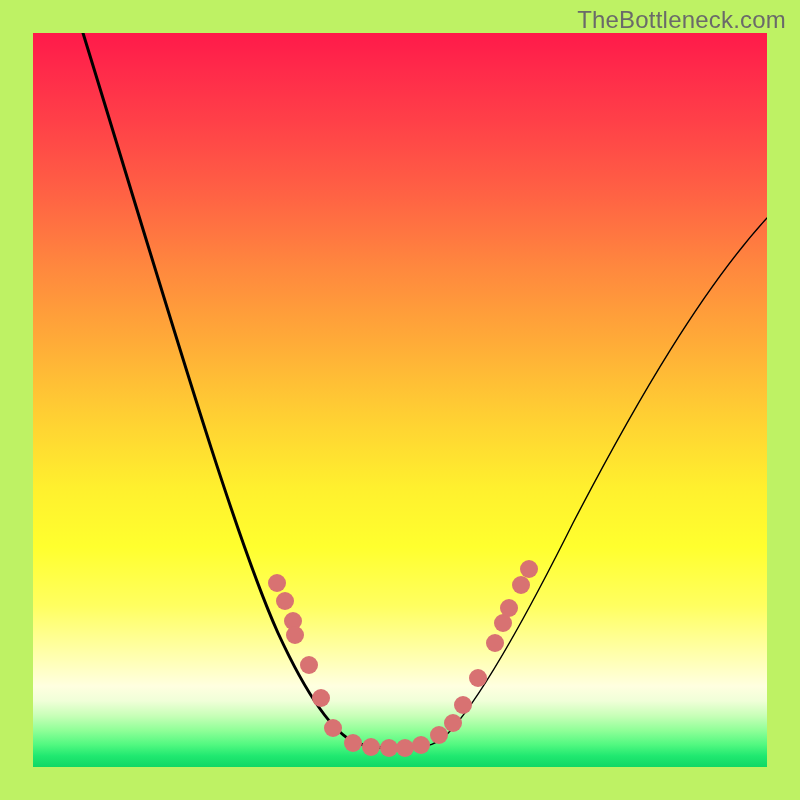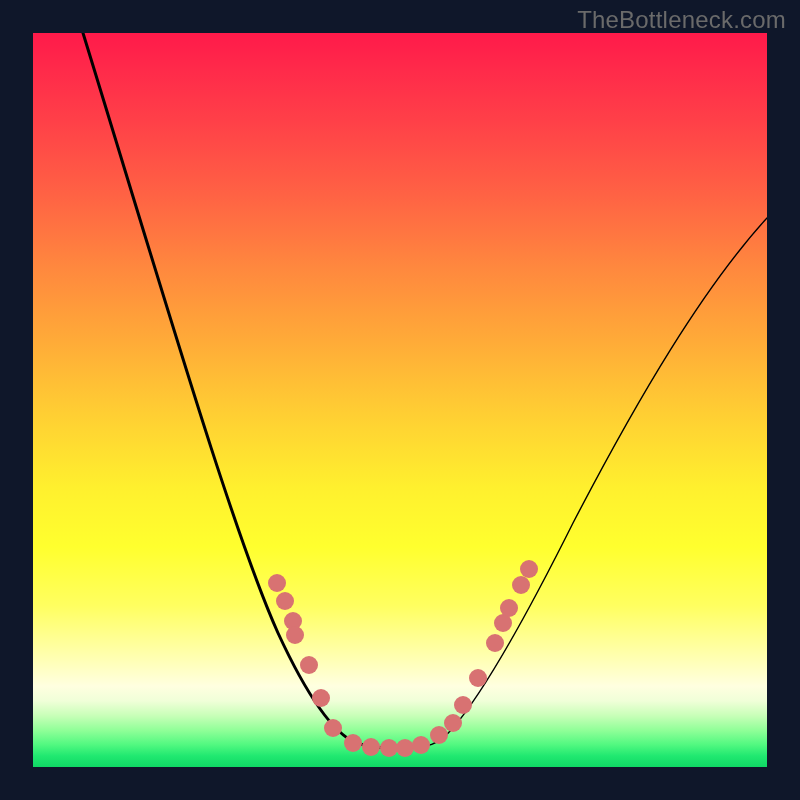--- a/index.html
+++ b/index.html
@@ -10,21 +10,21 @@
     background: #000;
     overflow: hidden;
     font-family: Arial, Helvetica, sans-serif;
   }
   .frame {
     position: absolute;
     top: 0;
     left: 0;
     width: 800px;
     height: 800px;
-    background: #0f172a;
+    background: #bef264;
   }
   .plot-area {
     position: absolute;
     top: 33px;
     left: 33px;
     width: 734px;
     height: 734px;
     overflow: hidden;
   }
   .gradient {

